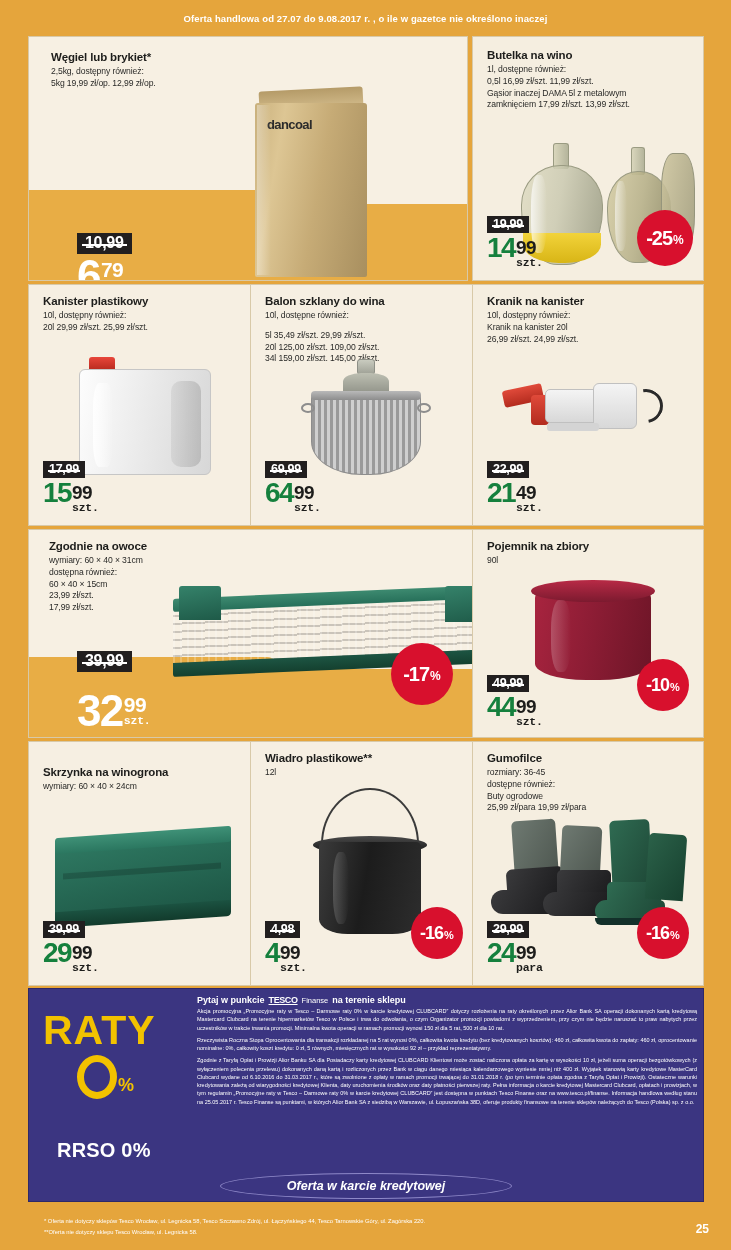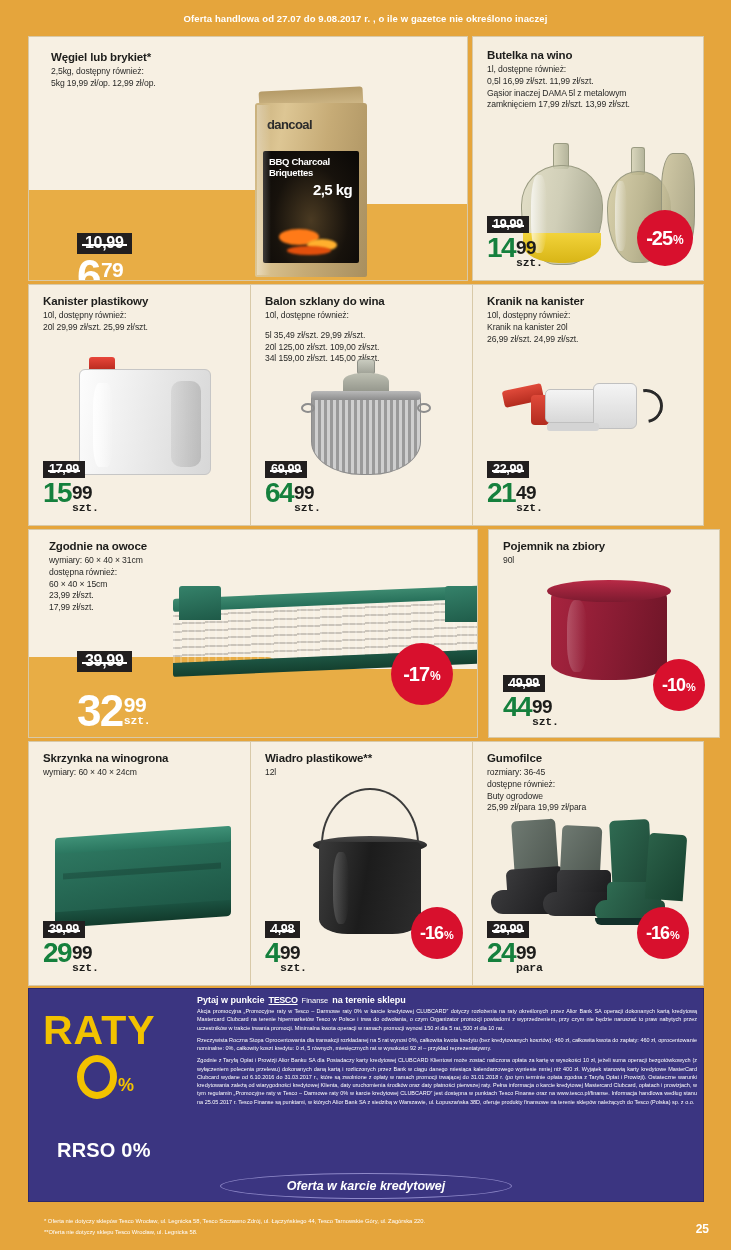--- a/index.html
+++ b/index.html
@@ -155,27 +155,20 @@
     <div style="position:absolute; left:22px; top:14px; width:215px;">
       <div class="ptitle">Węgiel lub brykiet*</div>
       <div class="pdesc">2,5kg, dostępny również:</div>
       <div class="pdesc" style="margin-top:0;">5kg 19,99 zł/op. 12,99 zł/op.</div>
     </div>
 
     <div class="img" style="left:222px; top:52px; width:120px; height:188px;">
       <div class="bag-top" style="position:absolute; left:8px; top:0; width:104px; height:20px; transform: rotate(-3deg); border-radius:3px;"></div>
       <div class="bag" style="position:absolute; left:4px; top:14px; width:112px; height:174px;"></div>
       <div style="position:absolute; left:16px; top:28px; width:86px; height:16px; color:#2b2b2b; font-size:13px; font-weight:700; font-family:'Liberation Sans',sans-serif; letter-spacing:-0.6px;">dancoal</div>
-      <div class="bag-window" style="position:absolute; left:12px; top:62px; width:96px; height:112px; border-radius:2px;">
-        <div style="position:absolute; left:6px; top:6px; color:#fff; font-size:9.5px; font-weight:700; line-height:1.12; letter-spacing:-0.3px;">BBQ Charcoal<br>Briquettes</div>
-        <div style="position:absolute; right:7px; top:30px; color:#fff; font-size:15px; font-weight:700; letter-spacing:-0.6px;">2,5 kg</div>
-        <div class="ember" style="left:16px; bottom:18px; width:40px; height:16px; background:#ff7a18;"></div>
-        <div class="ember" style="left:44px; bottom:12px; width:30px; height:12px; background:#ffb02e;"></div>
-        <div class="ember" style="left:24px; bottom:8px; width:44px; height:9px; background:#e24f0c;"></div>
-      </div>
       <div style="position:absolute; left:6px; top:16px; width:14px; height:170px; background:linear-gradient(90deg,rgba(255,255,255,.35),transparent);"></div>
     </div>
 
     <div style="position:absolute; left:48px; top:196px;">
       <div class="oldprice">10,99</div>
       <div class="newprice big white">
         <span class="int">6</span>
         <span class="frac-unit">
           <span class="frac">79</span>
           <span class="unit">op.</span>
@@ -338,21 +331,21 @@
       <div class="newprice big white">
         <span class="int">32</span>
         <span class="frac-unit">
           <span class="frac">99</span>
           <span class="unit">szt.</span>
         </span>
       </div>
     </div>
   </div>
 
-  <div class="card" style="left:488px; top:529px; width:232px; height:209px; background:#f5eee0;">
+  <div class="card" style="left:472px; top:529px; width:232px; height:209px; background:#f5eee0;">
     <div style="position:absolute; left:14px; top:10px; width:208px;">
       <div class="ptitle">Pojemnik na zbiory</div>
       <div class="pdesc">90l</div>
     </div>
 
     <div class="img" style="left:56px; top:48px; width:128px; height:104px;">
       <div class="bin" style="position:absolute; left:6px; top:10px; width:116px; height:92px;"></div>
       <div class="bin-rim" style="position:absolute; left:2px; top:2px; width:124px; height:22px;"></div>
       <div style="position:absolute; left:22px; top:22px; width:20px; height:72px; background:linear-gradient(90deg,rgba(255,255,255,.22),transparent); border-radius:40%;"></div>
     </div>
@@ -368,21 +361,21 @@
         <span class="int">44</span>
         <span class="frac-unit">
           <span class="frac">99</span>
           <span class="unit">szt.</span>
         </span>
       </div>
     </div>
   </div>
 
   <div class="card" style="left:28px; top:741px; width:228px; height:245px;">
-    <div style="position:absolute; left:14px; top:10px; width:206px;">
+    <div style="position:absolute; left:14px; top:24px; width:206px;">
       <div class="ptitle">Skrzynka na winogrona</div>
       <div class="pdesc">wymiary: 60 × 40 × 24cm</div>
     </div>
 
     <div class="img" style="left:26px; top:78px; width:186px; height:118px;">
       <div class="crate" style="position:absolute; left:0; top:18px; width:176px; height:78px; transform: skewY(-4deg); background:linear-gradient(170deg,#2f7a63,#1c5443);"></div>
       <div class="crate" style="position:absolute; left:0; top:12px; width:176px; height:16px; transform: skewY(-4deg); background:linear-gradient(180deg,#3f9177,#2b7760);"></div>
       <div style="position:absolute; left:8px; top:48px; width:158px; height:6px; background:rgba(0,0,0,.18); transform: skewY(-4deg);"></div>
       <div style="position:absolute; left:0; top:86px; width:176px; height:16px; background:linear-gradient(180deg,#1b5241,#123b2c); transform: skewY(-4deg); border-radius:0 0 4px 4px;"></div>
     </div>

